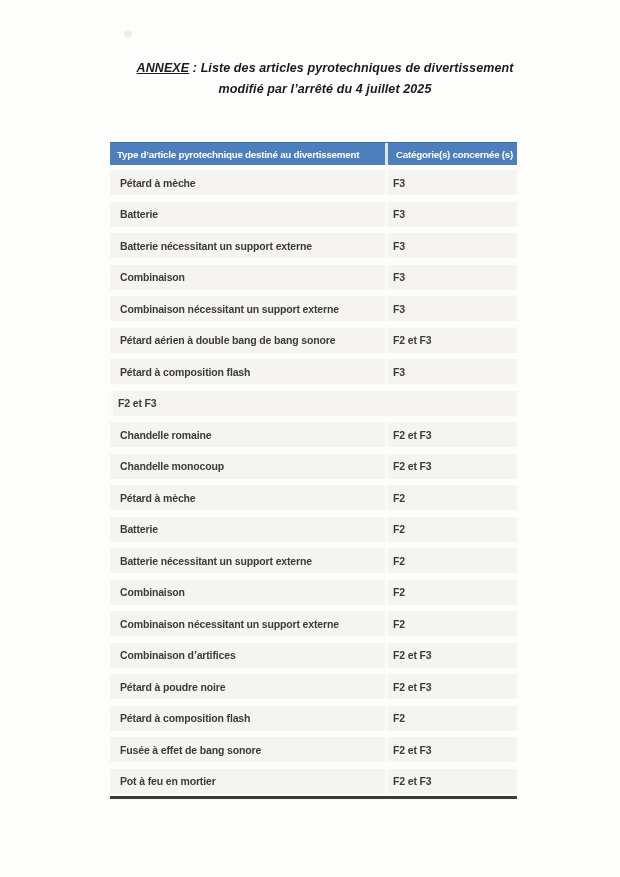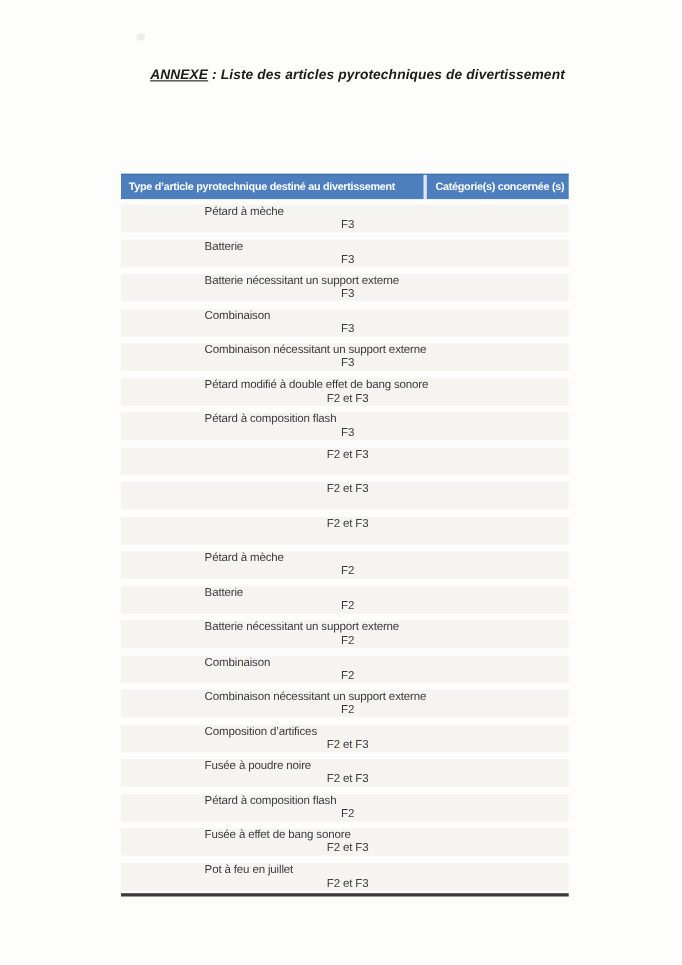--- a/index.html
+++ b/index.html
@@ -16,45 +16,46 @@
     position:absolute; top:58px; left:60px; width:530px;
     text-align:center; font-weight:bold; font-style:italic;
     font-size:12.5px; line-height:21px; color:#1b1b1b; letter-spacing:0.1px;
   }
   .annexe { text-decoration:underline; }
   .doc-table { position:absolute; left:110px; top:142px; width:407px; }
   .t-head {
     display:flex; align-items:center; height:23px;
     background:var(--header-bg,#4d7ebe); color:var(--header-text,#ffffff);
     font-weight:bold; font-size:9.8px; letter-spacing:-0.25px;
-    margin-bottom:5px; border-top:1px solid #3f6ba8;margin-top:16px;
+    margin-bottom:5px; border-top:1px solid #3f6ba8;
   }
   .th-left { width:275px; padding-left:7px; white-space:nowrap; overflow:hidden; }
   .t-div { width:3px; align-self:stretch; background:#fbfbfa; flex:none; }
   .th-div { background:#dfe7f2; }
   .th-right { flex:1; padding-left:4px; white-space:nowrap; overflow:hidden;text-align:center; }
   .t-row {
     display:flex; align-items:center; height:25px; margin-bottom:6.5px;
     background:var(--row-bg,#f5f4f1); color:var(--row-text,#3c3b39);
-    font-weight:normal; font-size:10.5px; letter-spacing:-0.15px;flex-direction:column;
+    font-weight:bold; font-size:10.5px; letter-spacing:-0.15px;
   }
   .t-row:last-child { margin-bottom:2px; }
   .td-left { width:275px; padding-left:10px; white-space:nowrap; overflow:hidden; }
   .td-right { flex:1; padding-left:5px; white-space:nowrap; overflow:hidden; }
   .t-bottom { height:3px; background:var(--bottom-border,#3a3a3a); }
 </style>
 </head>
 <body>
 
 <div class="page">
 
   <div class="speck"></div>
 
   <div class="title-block">
     <div class="title-line"><span class="annexe">ANNEXE</span><span> : Liste des articles pyrotechniques de divertissement</span></div>
+    <div class="title-line">modifié par l’arrêté du 4 juillet 2025</div>
   </div>
 
   <div class="doc-table">
     <div class="t-head">
       <div class="th-left">Type d’article pyrotechnique destiné au divertissement</div>
       <div class="t-div th-div"></div>
       <div class="th-right">Catégorie(s) concernée (s)</div>
     </div>
     <div class="t-body">
   <div class="t-row">
@@ -81,42 +82,44 @@
     <div class="td-right">F3</div>
   </div>
 
   <div class="t-row">
     <div class="td-left">Combinaison nécessitant un support externe</div>
     <div class="t-div"></div>
     <div class="td-right">F3</div>
   </div>
 
   <div class="t-row">
-    <div class="td-left">Pétard modifié à double effet de bang sonore</div>
+    <div class="td-left">Pétard aérien à double bang de bang sonore</div>
     <div class="t-div"></div>
     <div class="td-right">F2 et F3</div>
   </div>
 
   <div class="t-row">
     <div class="td-left">Pétard à composition flash</div>
     <div class="t-div"></div>
     <div class="td-right">F3</div>
   </div>
 
   <div class="t-row">
     <div class="t-div"></div>
     <div class="td-right">F2 et F3</div>
   </div>
 
   <div class="t-row">
+    <div class="td-left">Chandelle romaine</div>
     <div class="t-div"></div>
     <div class="td-right">F2 et F3</div>
   </div>
 
   <div class="t-row">
+    <div class="td-left">Chandelle monocoup</div>
     <div class="t-div"></div>
     <div class="td-right">F2 et F3</div>
   </div>
 
   <div class="t-row">
     <div class="td-left">Pétard à mèche</div>
     <div class="t-div"></div>
     <div class="td-right">F2</div>
   </div>
 
@@ -138,45 +141,45 @@
     <div class="td-right">F2</div>
   </div>
 
   <div class="t-row">
     <div class="td-left">Combinaison nécessitant un support externe</div>
     <div class="t-div"></div>
     <div class="td-right">F2</div>
   </div>
 
   <div class="t-row">
-    <div class="td-left">Composition d’artifices</div>
+    <div class="td-left">Combinaison d’artifices</div>
     <div class="t-div"></div>
     <div class="td-right">F2 et F3</div>
   </div>
 
   <div class="t-row">
-    <div class="td-left">Fusée à poudre noire</div>
+    <div class="td-left">Pétard à poudre noire</div>
     <div class="t-div"></div>
     <div class="td-right">F2 et F3</div>
   </div>
 
   <div class="t-row">
     <div class="td-left">Pétard à composition flash</div>
     <div class="t-div"></div>
     <div class="td-right">F2</div>
   </div>
 
   <div class="t-row">
     <div class="td-left">Fusée à effet de bang sonore</div>
     <div class="t-div"></div>
     <div class="td-right">F2 et F3</div>
   </div>
 
   <div class="t-row">
-    <div class="td-left">Pot à feu en juillet</div>
+    <div class="td-left">Pot à feu en mortier</div>
     <div class="t-div"></div>
     <div class="td-right">F2 et F3</div>
   </div>
 </div>
     <div class="t-bottom"></div>
   </div>
 
 </div>
 
 </body></html>

